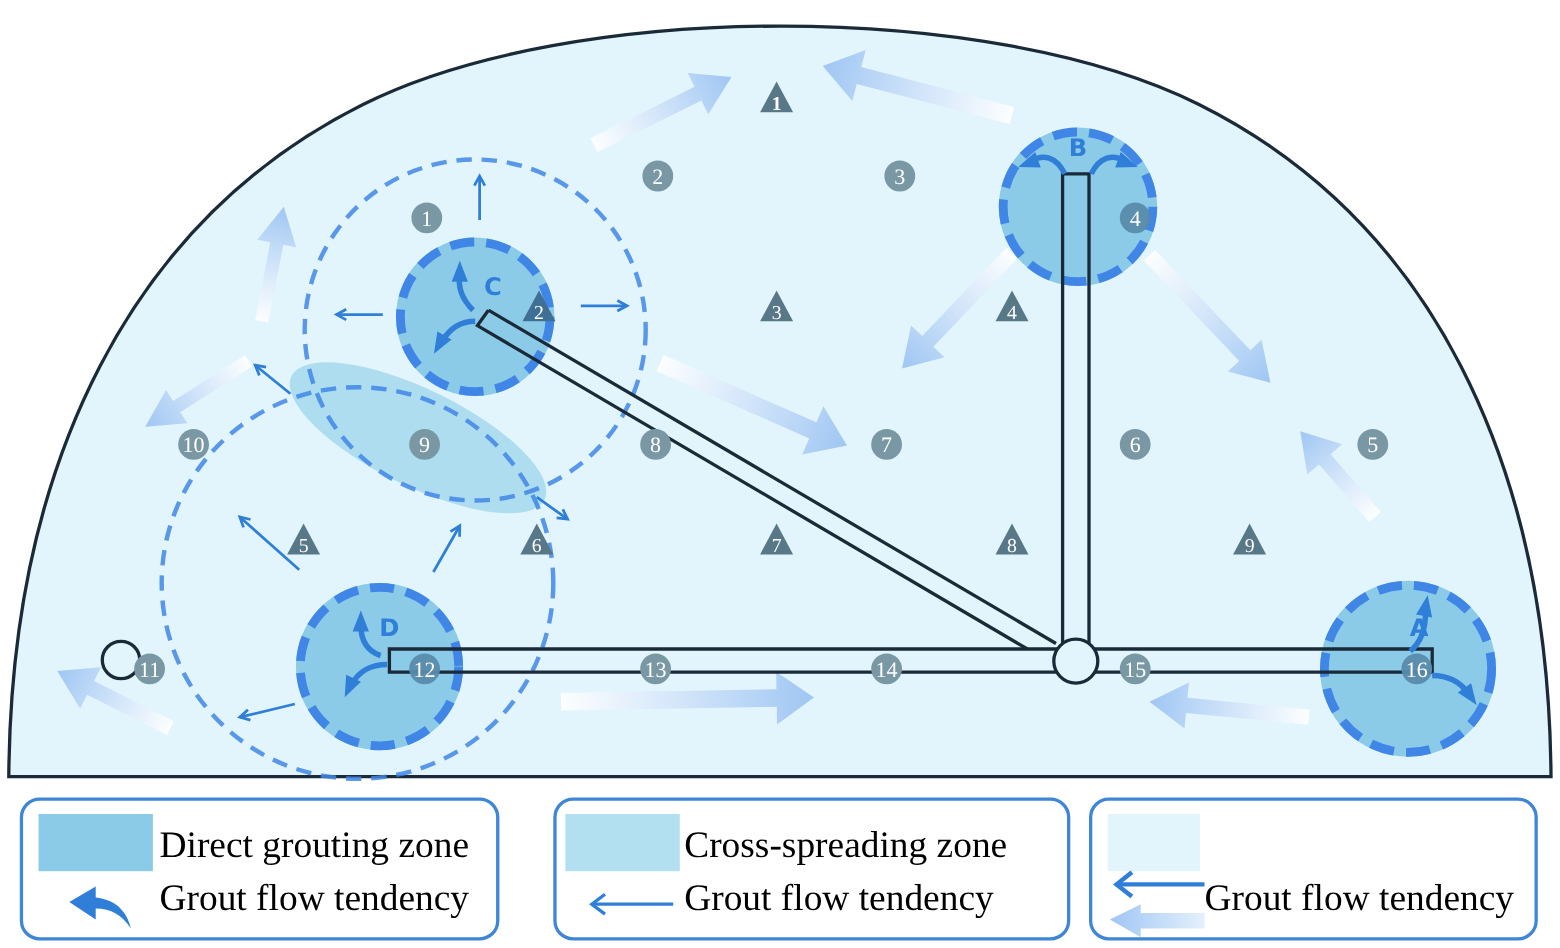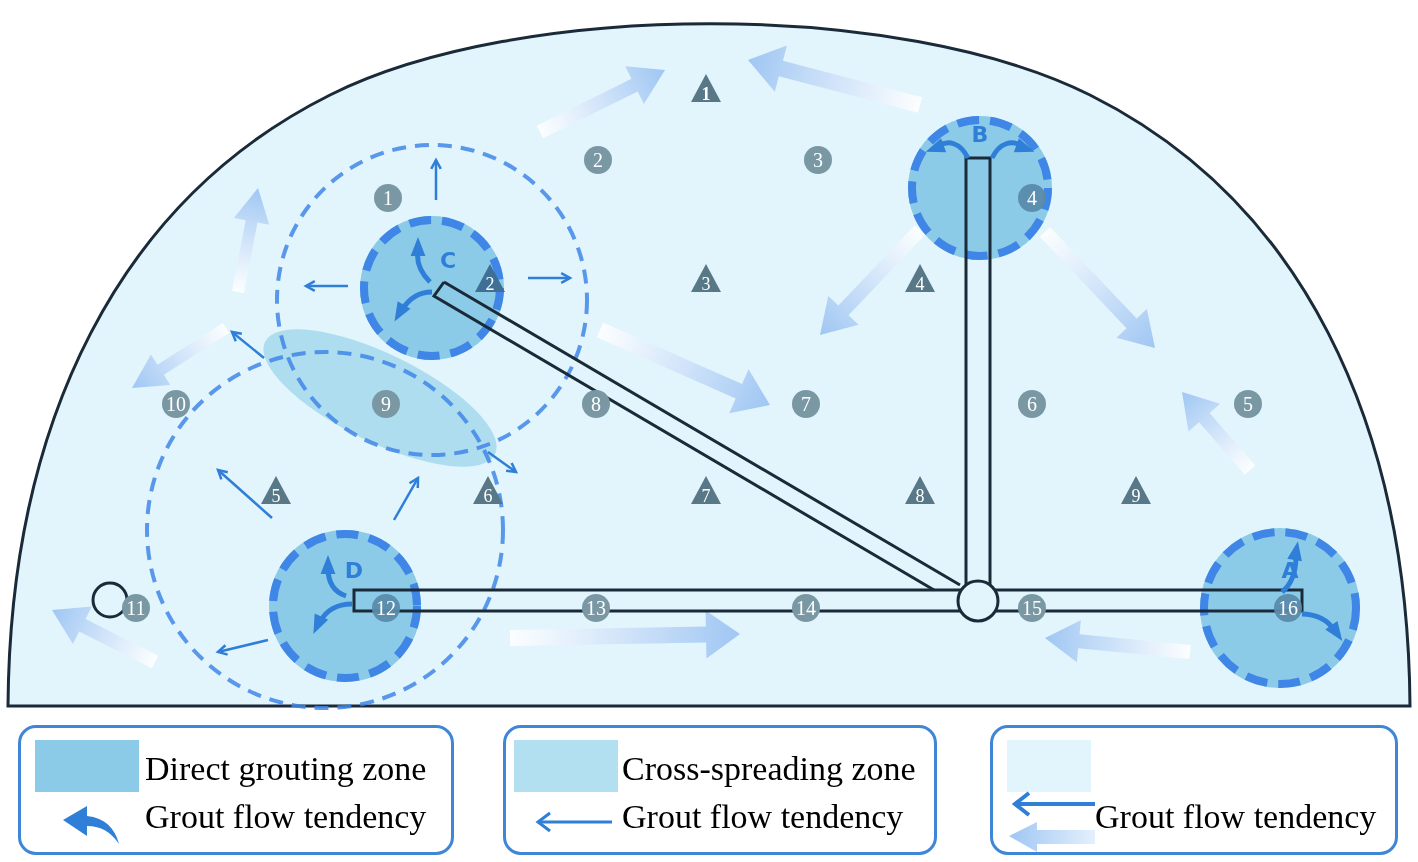--- a/index.html
+++ b/index.html
@@ -236,21 +236,21 @@
 
 <div class="legend-box" style="left:18px;width:436px;">
   <div class="legend-swatch" style="background: rgb(140, 203, 232);"></div>
   <div class="legend-text" style="left:124px;top:24px;">Direct grouting zone</div>
   <svg class="legend-icon" style="left:36px;top:70px;" width="70" height="50">
     <path d="M62,46 C 58,30 48,20 30,18 L 30,8 L 6,22 L 30,38 L 30,28 C 44,28 54,34 62,46 Z" fill="#2f7fd8"></path>
   </svg>
   <div class="legend-text" style="left:124px;top:72px;">Grout flow tendency</div>
 </div>
 
-<div class="legend-box" style="left:503px;width:434px;">
+<div class="legend-box" style="left:503px;width:470px;">
   <div class="legend-swatch" style="left: 8px; background: rgb(179, 224, 241);"></div>
   <div class="legend-text" style="left:116px;top:24px;">Cross-spreading zone</div>
   <svg class="legend-icon" style="left:26px;top:82px;" width="84" height="24">
     <line x1="6" y1="12" x2="80" y2="12" stroke="#2f7fd8" stroke-width="3"></line>
     <polyline points="18,3 6,12 18,21" fill="none" stroke="#2f7fd8" stroke-width="3"></polyline>
   </svg>
   <div class="legend-text" style="left:116px;top:72px;">Grout flow tendency</div>
 </div>
 
 <div class="legend-box" style="left:990px;width:408px;">

